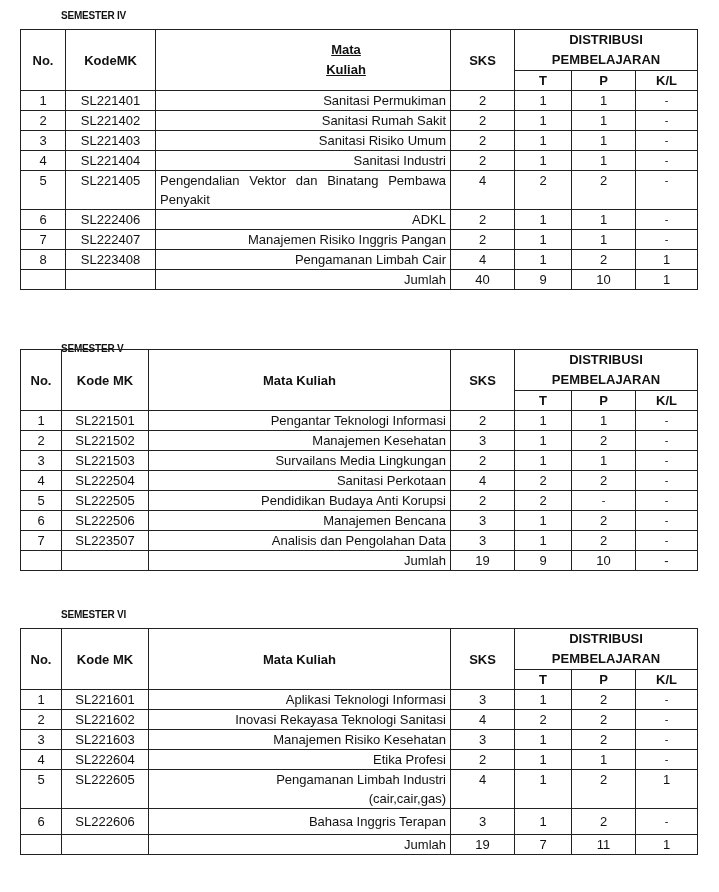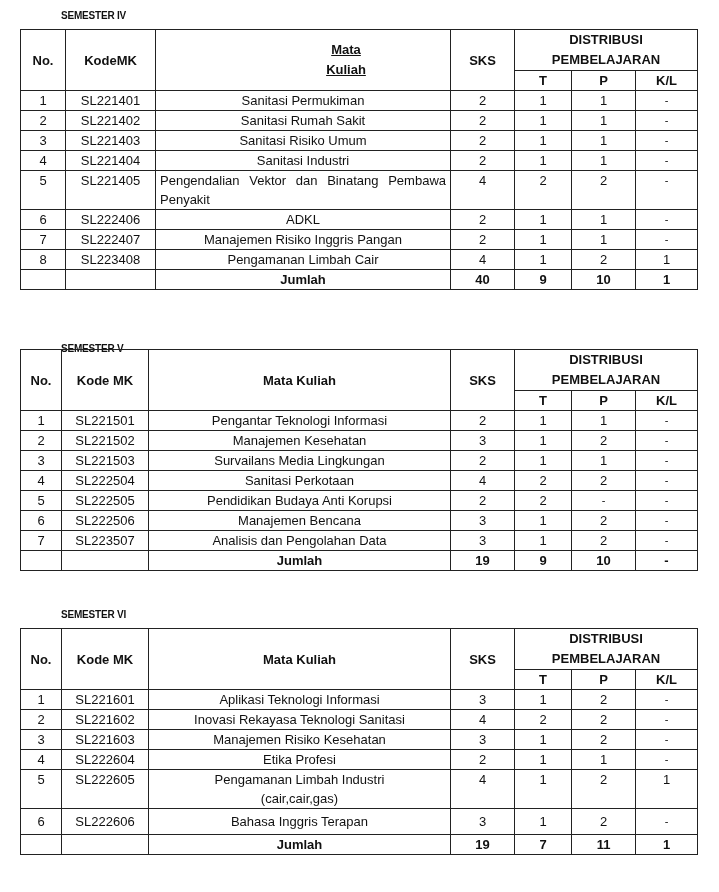--- a/index.html
+++ b/index.html
@@ -15,22 +15,22 @@
   table {
     position: absolute; left: 20px; border-collapse: collapse;
     table-layout: fixed; font-size: 13px; width: 677px;
   }
   td, th {
     border: 1.5px solid #222; padding: 0 4px; line-height: 19px;
     overflow: hidden; white-space: nowrap;
   }
   th { font-weight: bold; font-size: 13px; }
   .c { text-align: center; }
-  .l { text-align: center; }
-  .b { font-weight: bold; }
+  .l { text-align: right; }
+  .b { font-weight: normal; }
   .top { vertical-align: top; }
   .wrap { white-space: normal; }
   .just { text-align: justify; text-align-last: left; }
   .dash { font-size: 11px; }
 </style>
 </head>
 <body>
 
 <div class="sem-title" style="top:10px;">SEMESTER IV</div>
 <table style="top:29px;">

